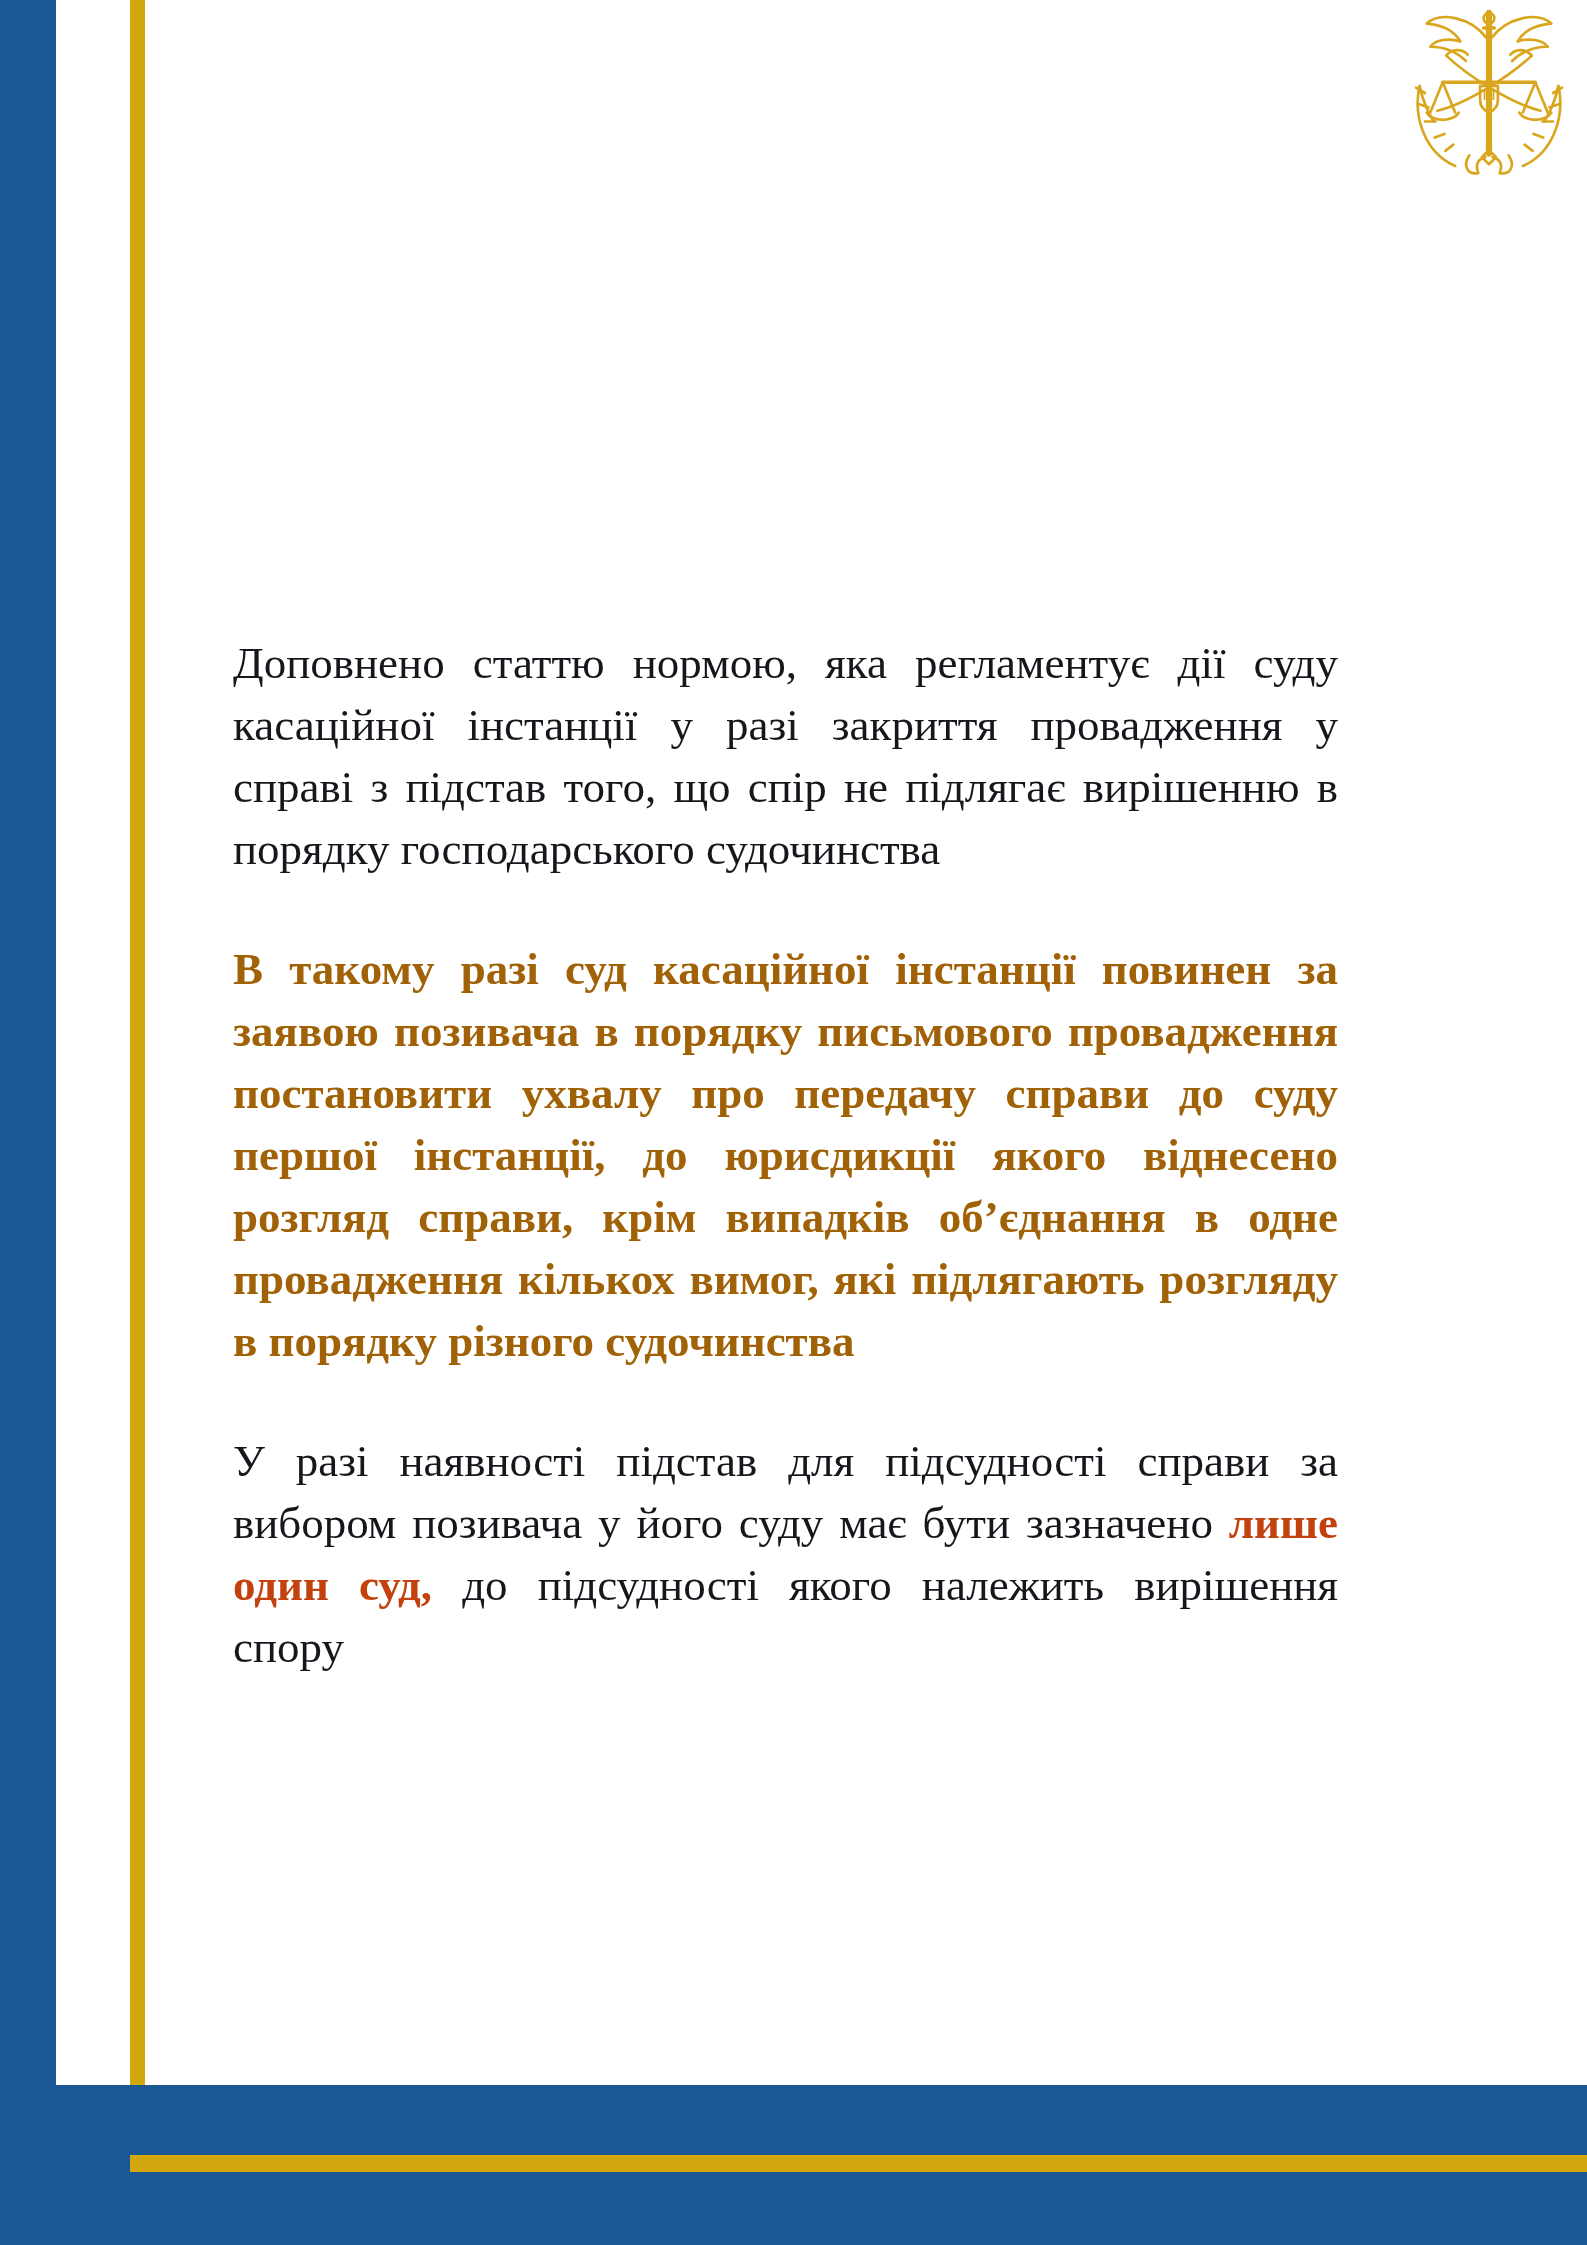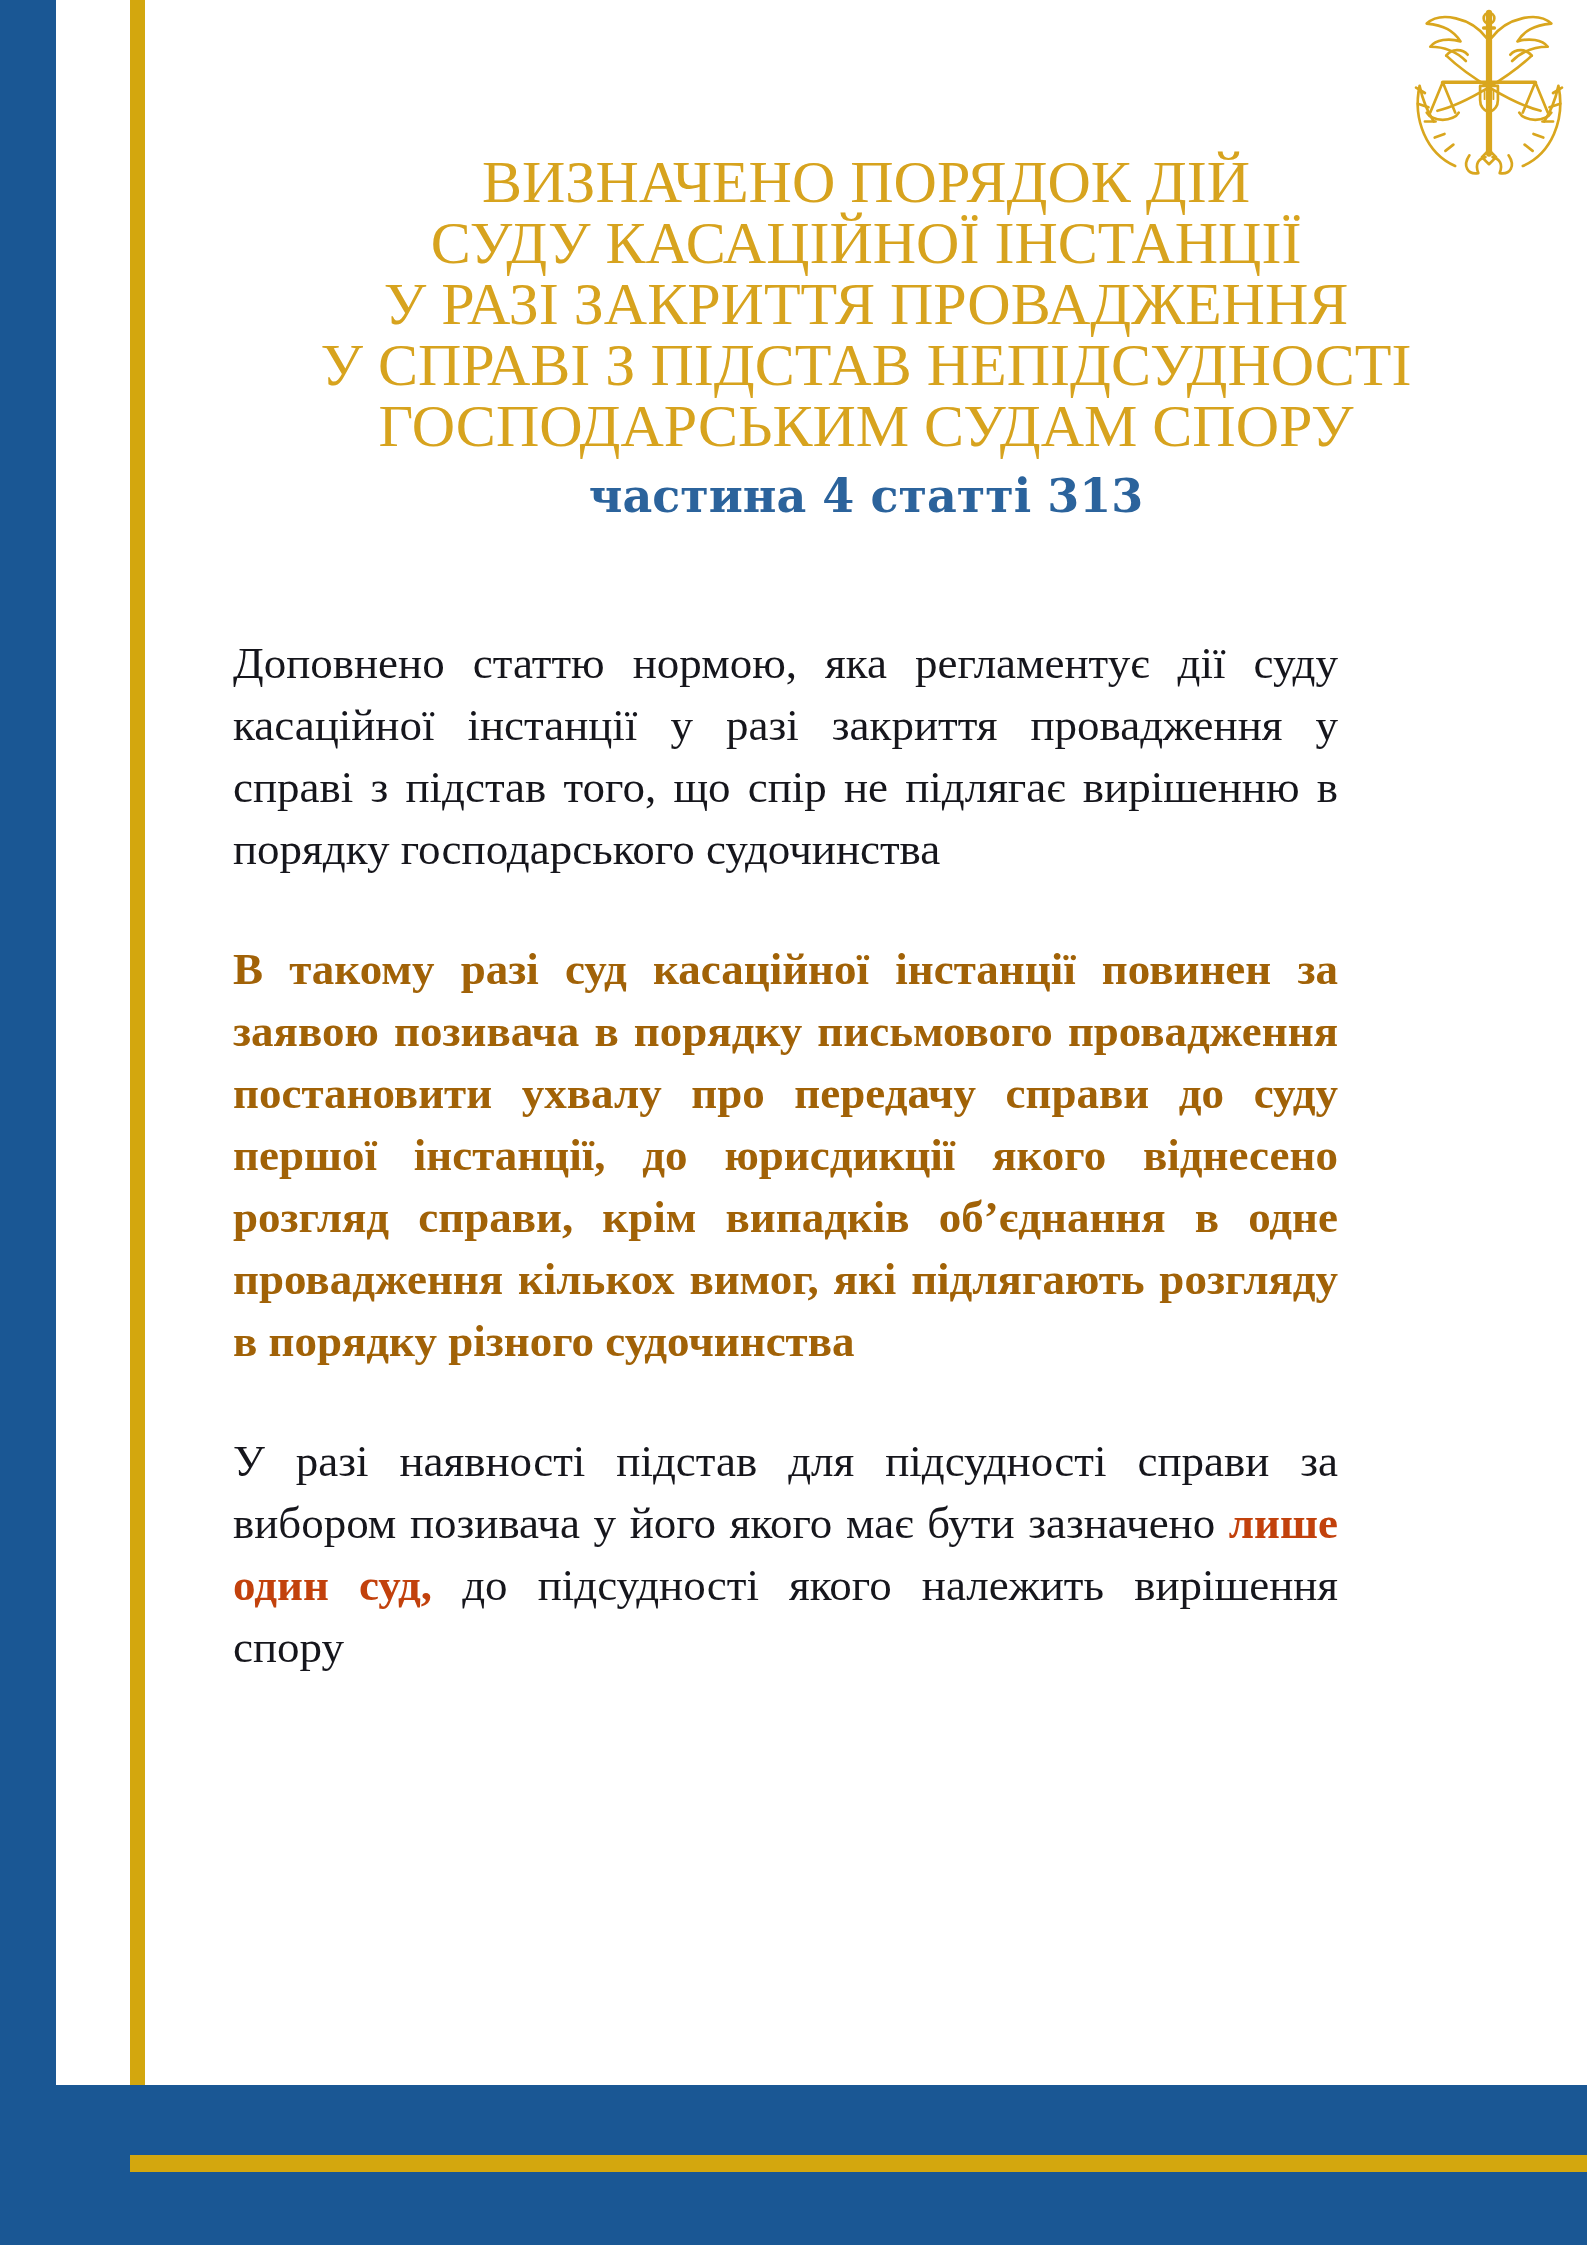--- a/index.html
+++ b/index.html
@@ -113,30 +113,20 @@
         <path d="M28 100 l-10 -6 M32 116 l-12 -4 M40 132 l-12 0 M50 146 l-11 4 M60 158 l-9 7"></path>
         <path d="M172 100 l10 -6 M168 116 l12 -4 M160 132 l12 0 M150 146 l11 4 M140 158 l9 7"></path>
 
         <path d="M78 170 C70 182 76 192 88 190 C84 180 88 174 96 172"></path>
         <path d="M122 170 C130 182 124 192 112 190 C116 180 112 174 104 172"></path>
         <path d="M100 164 l8 8 -8 8 -8 -8 z"></path>
       </g>
     </svg>
   </div>
 
-  <div class="header">
-    <div class="title">
-      <div>ВИЗНАЧЕНО ПОРЯДОК ДІЙ</div>
-      <div>СУДУ КАСАЦІЙНОЇ ІНСТАНЦІЇ</div>
-      <div>У РАЗІ ЗАКРИТТЯ ПРОВАДЖЕННЯ</div>
-      <div>У СПРАВІ З ПІДСТАВ НЕПІДСУДНОСТІ</div>
-      <div>ГОСПОДАРСЬКИМ СУДАМ СПОРУ</div>
-    </div>
-    <div class="subtitle">частина 4 статті 313</div>
-  </div>
 
   <div class="content">
     <p class="para">Доповнено статтю нормою, яка регламентує дії суду касаційної інстанції у разі закриття провадження у справі з підстав того, що спір не підлягає вирішенню в порядку господарського судочинства</p>
     <p class="para bold-blue">В такому разі суд касаційної інстанції повинен за заявою позивача в порядку письмового провадження постановити ухвалу про передачу справи до суду першої інстанції, до юрисдикції якого віднесено розгляд справи, крім випадків об’єднання в одне провадження кількох вимог, які підлягають розгляду в порядку різного судочинства</p>
-    <p class="para"><span>У разі наявності підстав для підсудності справи за вибором позивача у його якого має бути зазначено</span> <span class="inline-bold-blue">лише один суд,</span> <span>до підсудності якого належить вирішення спору</span></p>
+    <p class="para"><span>У разі наявності підстав для підсудності справи за вибором позивача у його суду має бути зазначено</span> <span class="inline-bold-blue">лише один суд,</span> <span>до підсудності якого належить вирішення спору</span></p>
   </div>
 
 </div>
 
 </body></html>

